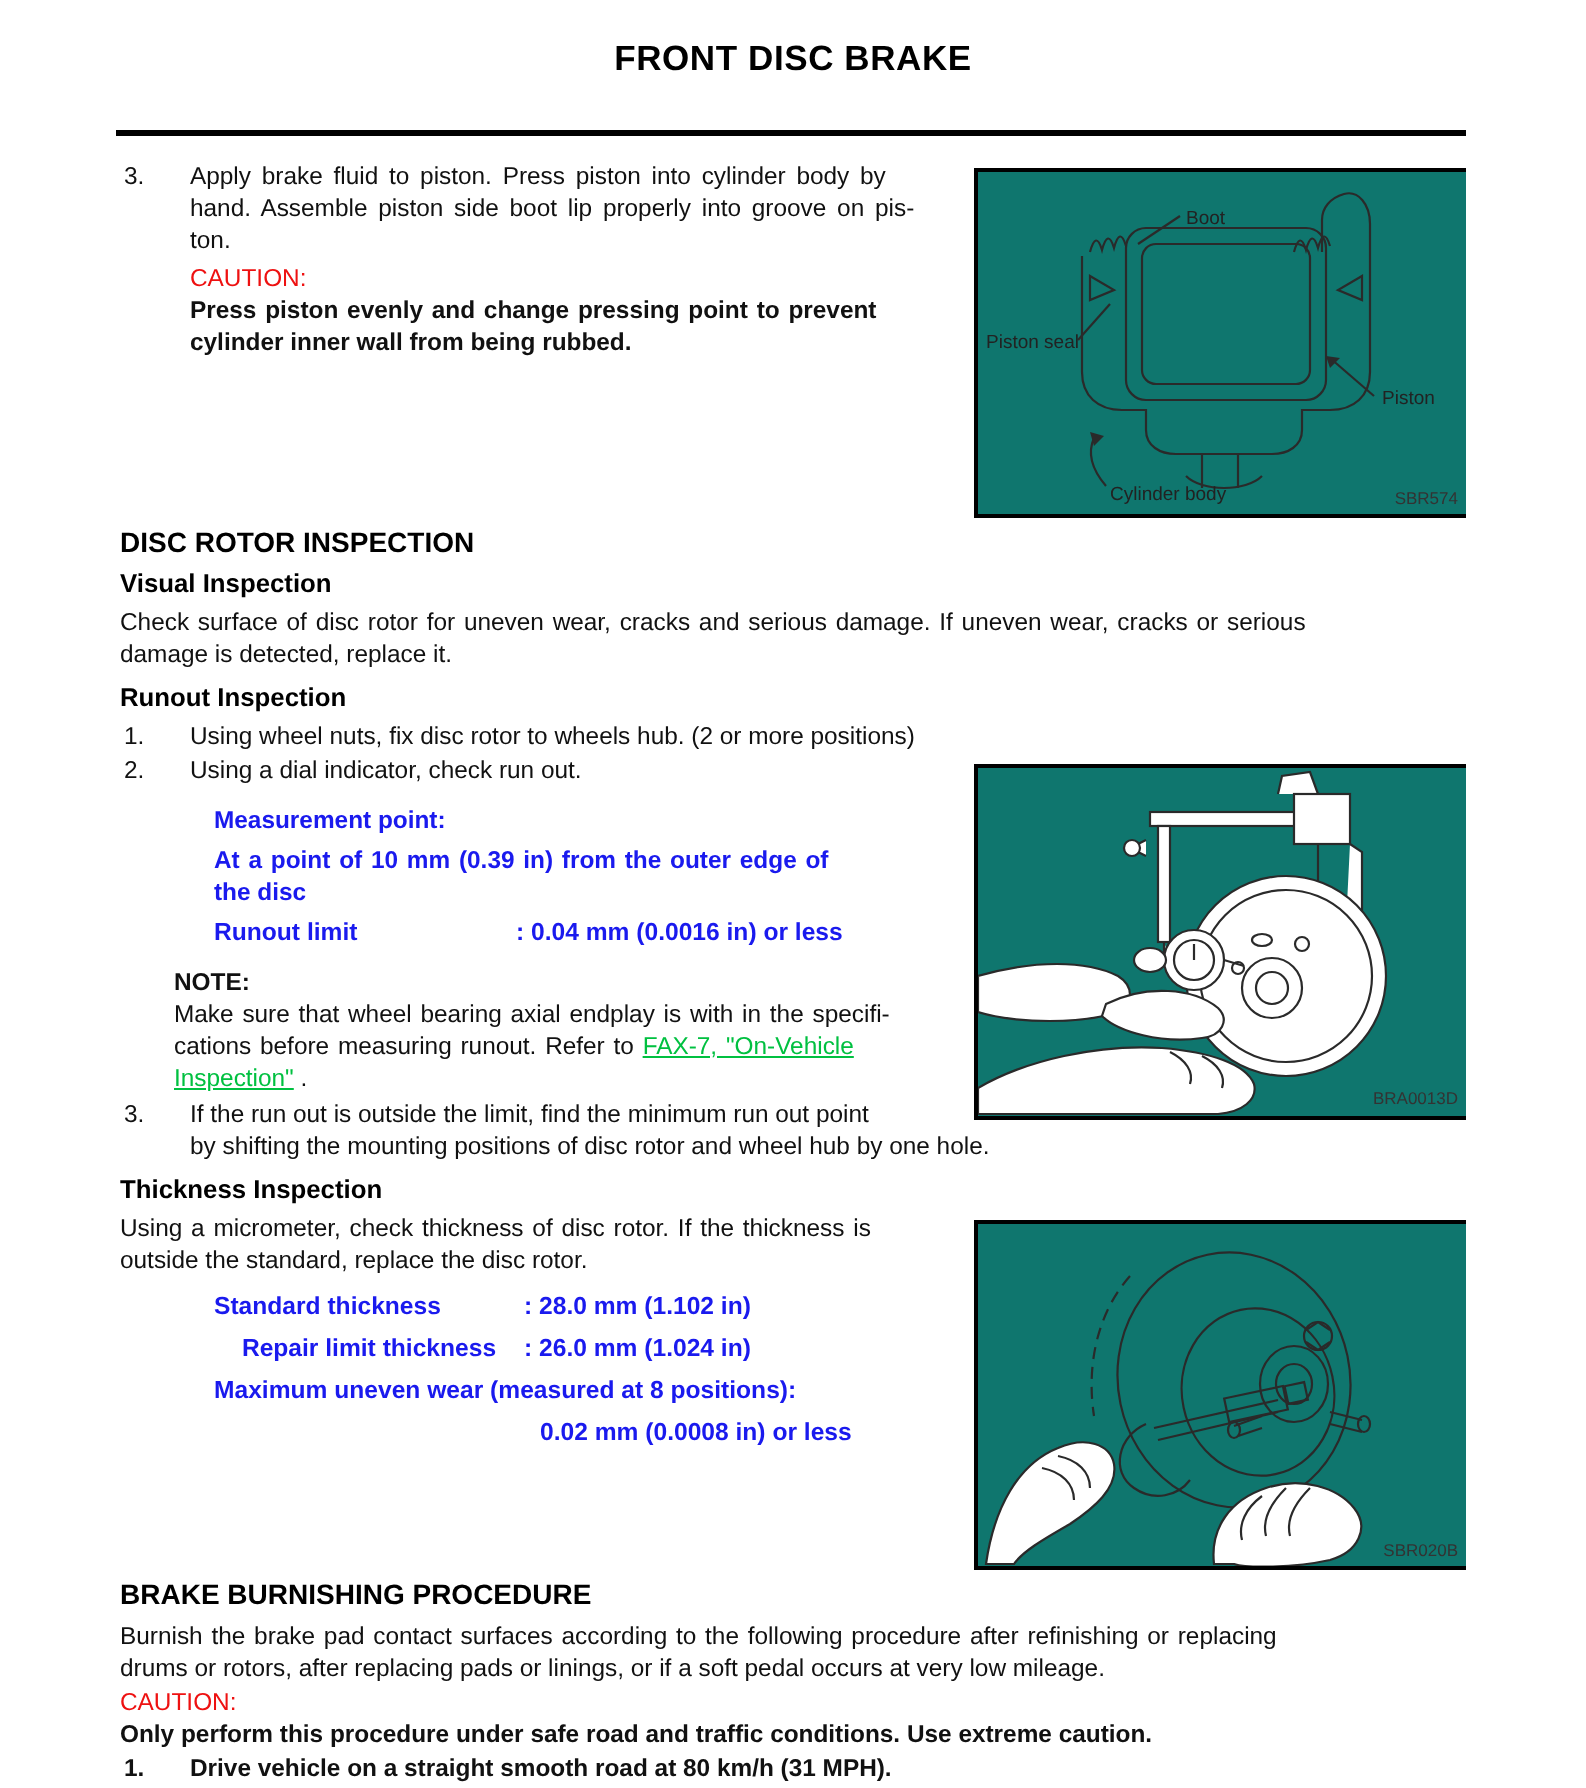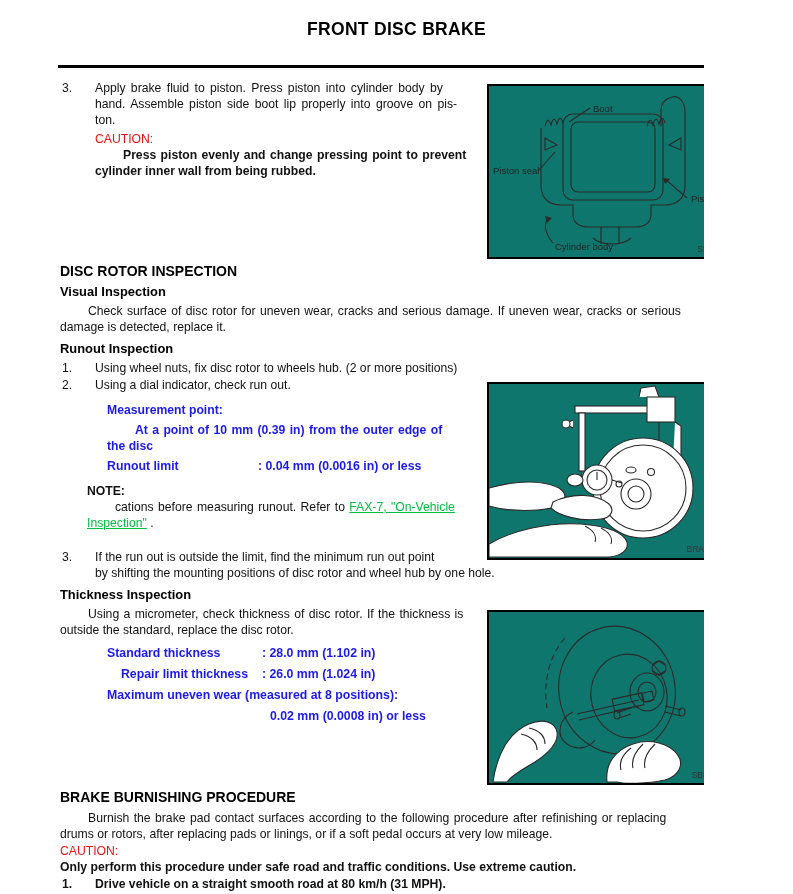--- a/index.html
+++ b/index.html
@@ -1,26 +1,26 @@
 <!DOCTYPE html>
 <html><head>
 <meta charset="utf-8">
 <style>
   html,body{margin:0;padding:0;background:#fff;}
   .page{position:relative;width:704px;height:894px;background:#ffffff;
-        font-family:"Liberation Sans","DejaVu Sans",sans-serif;color:#111;overflow:hidden;}
+        font-family:"Liberation Sans","DejaVu Sans",sans-serif;color:#111;overflow:hidden;padding-left:29px;}
   .abs{position:absolute;}
   .title{top:19px;left:0;width:793px;text-align:center;font-size:17.5px;font-weight:bold;
          letter-spacing:.3px;color:#000;}
   .rule{top:65px;left:58px;width:678px;height:3px;background:#000;}
   .vline{top:0;left:790px;width:1px;height:894px;background:#e2e2e2;}
 
   .body-line{font-size:12.2px;line-height:16px;white-space:nowrap;}
   .st{word-spacing:2px;}
-  .st1{word-spacing:1px;margin-left:28px;}
+  .st1{word-spacing:1px;}
   .b{font-weight:bold;}
   .red{color:#ee1111;font-weight:normal;}
   .blue{color:#1a1aee;font-weight:bold;}
   .green-link{color:#00c040;text-decoration:underline;cursor:pointer;}
 
   .num-item{display:flex;}
   .num-item .n{width:33px;flex:none;}
   .h1{font-size:14px;font-weight:bold;color:#000;}
   .h2{font-size:12.9px;font-weight:bold;color:#000;}
 
@@ -113,20 +113,21 @@
     <div class="body-line st1">At a point of 10 mm (0.39 in) from the outer edge of</div>
     <div class="body-line" style="margin-bottom:4px;">the disc</div>
     <div class="spec-row">
       <span class="lbl" style="width:151px;">Runout limit</span>
       <span>: 0.04 mm (0.0016 in) or less</span>
     </div>
   </div>
 
   <div class="abs" style="top:483px;left:87px;width:400px;">
     <div class="body-line b">NOTE:</div>
+    <div class="body-line st1">Make sure that wheel bearing axial endplay is with in the specifi-</div>
     <div class="body-line st1"><span>cations before measuring runout. Refer to </span><span class="green-link">FAX-7, "On-Vehicle</span></div>
     <div class="body-line"><span class="green-link">Inspection"</span><span> .</span></div>
   </div>
 
   <div class="abs num-item" style="top:549px;left:62px;">
     <span class="n body-line">3.</span>
     <span>
       <span class="body-line" style="display:block">If the run out is outside the limit, find the minimum run out point</span>
       <span class="body-line" style="display:block">by shifting the mounting positions of disc rotor and wheel hub by one hole.</span>
     </span>

